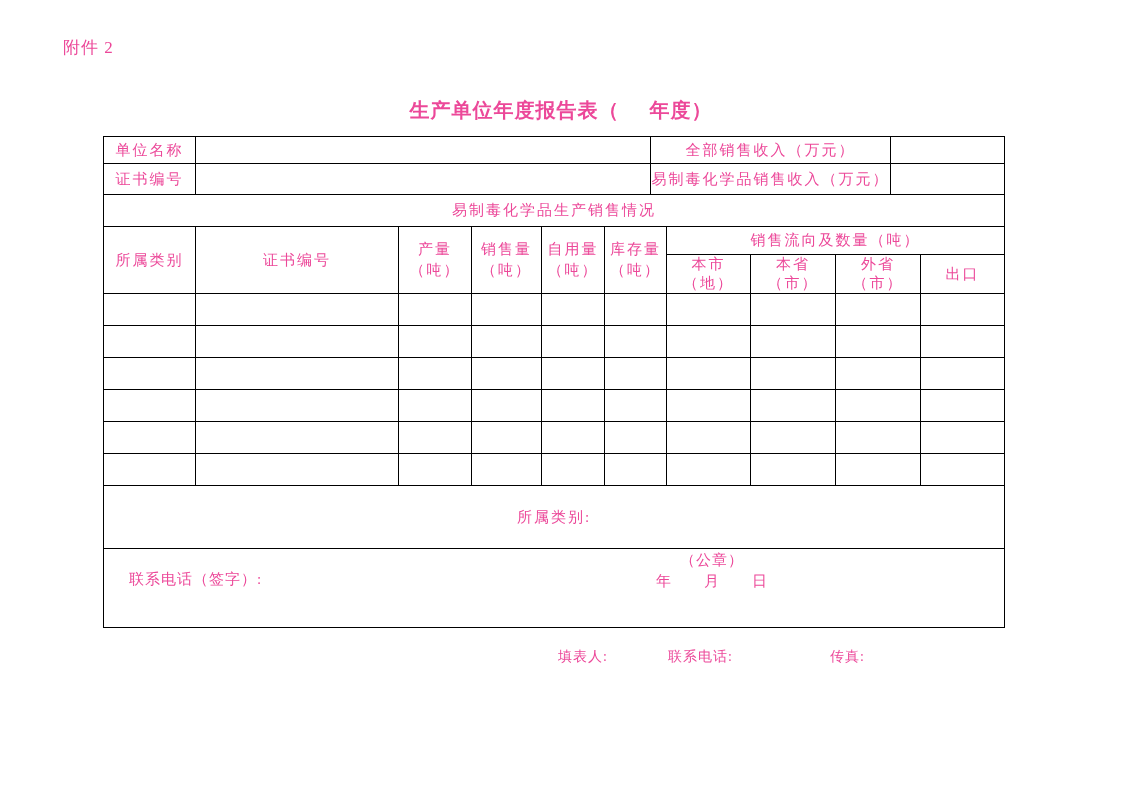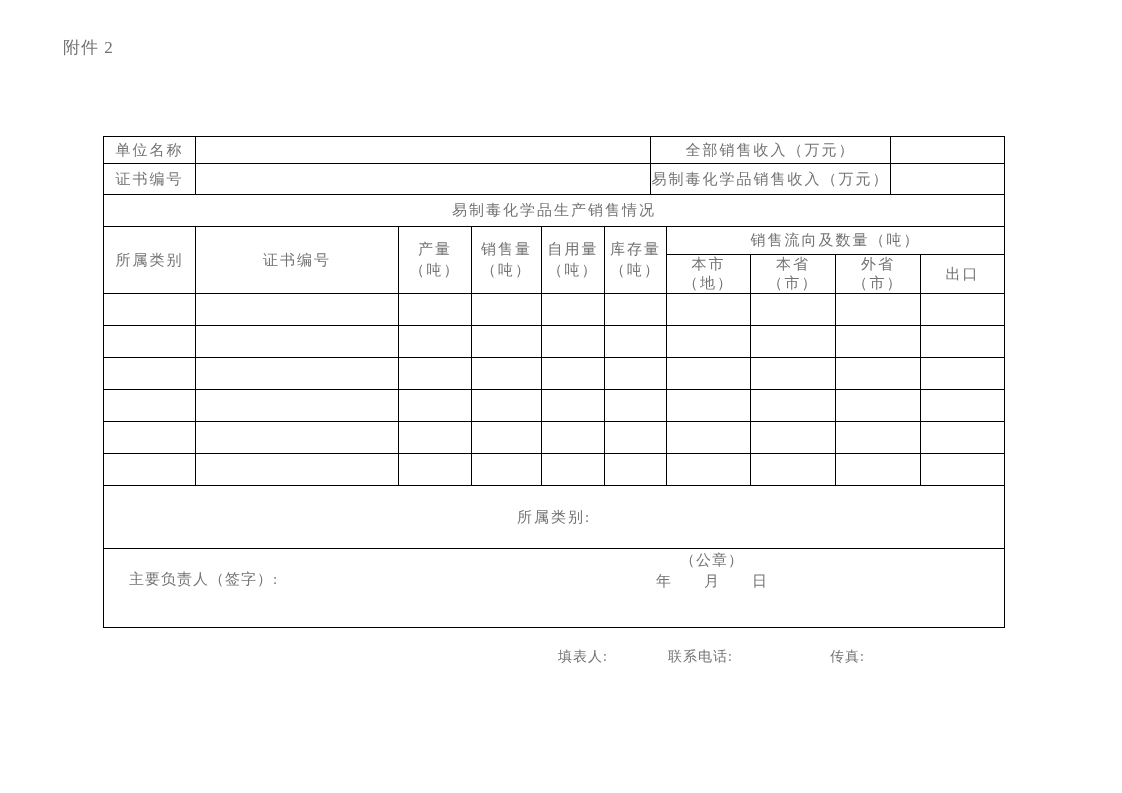--- a/index.html
+++ b/index.html
@@ -1,19 +1,19 @@
 <!DOCTYPE html>
 <html><head>
 <meta charset="utf-8">
 <style>
   html,body{margin:0;padding:0;background:#ffffff;}
   .page{
     position:relative;
     width:1122px;height:793px;
-    background:#ffffff;color:#737373;
+    background:#ffffff;color:#ec4899;
     font-family:"Liberation Serif","DejaVu Serif",serif;
     overflow:hidden;
   }
   .attachment{
     position:absolute;left:63px;top:36px;
     font-size:17px;letter-spacing:1px;
   }
   .subtitle{
     position:absolute;left:0;top:75px;width:1122px;
     text-align:center;
@@ -59,20 +59,21 @@
   .footer .f3{left:830px;}
 </style>
 </head>
 <body>
 
 <div class="page">
 
   <div class="attachment">附件 2</div>
 
 
+  <div class="title"><span>生产单位年度报告表（</span><span class="year-blank"></span><span>年度）</span></div>
 
   <table class="report">
     <colgroup>
       <col style="width:92px">
         <col style="width:203px">
         <col style="width:73px">
         <col style="width:70px">
       <col style="width:63px">
         <col style="width:46px">
         <col style="width:16px">
@@ -199,21 +200,21 @@
           <td colspan="2"></td>
           <td></td>
         </tr>
       </tbody>
     <tbody>
       <tr class="r-other">
         <td colspan="12" class="other-cell"><span>所属类别:</span></td>
       </tr>
       <tr class="r-sign">
         <td colspan="12" class="sign-cell">
-          <span class="sign-label">主要负责人（签字）:</span>
+          <span class="sign-label">联系电话（签字）:</span>
           <div class="seal-block">
             <div>（公章）</div>
             <div>年　　月　　日</div>
           </div>
         </td>
       </tr>
     </tbody>
   </table>
 
   <div class="footer">

